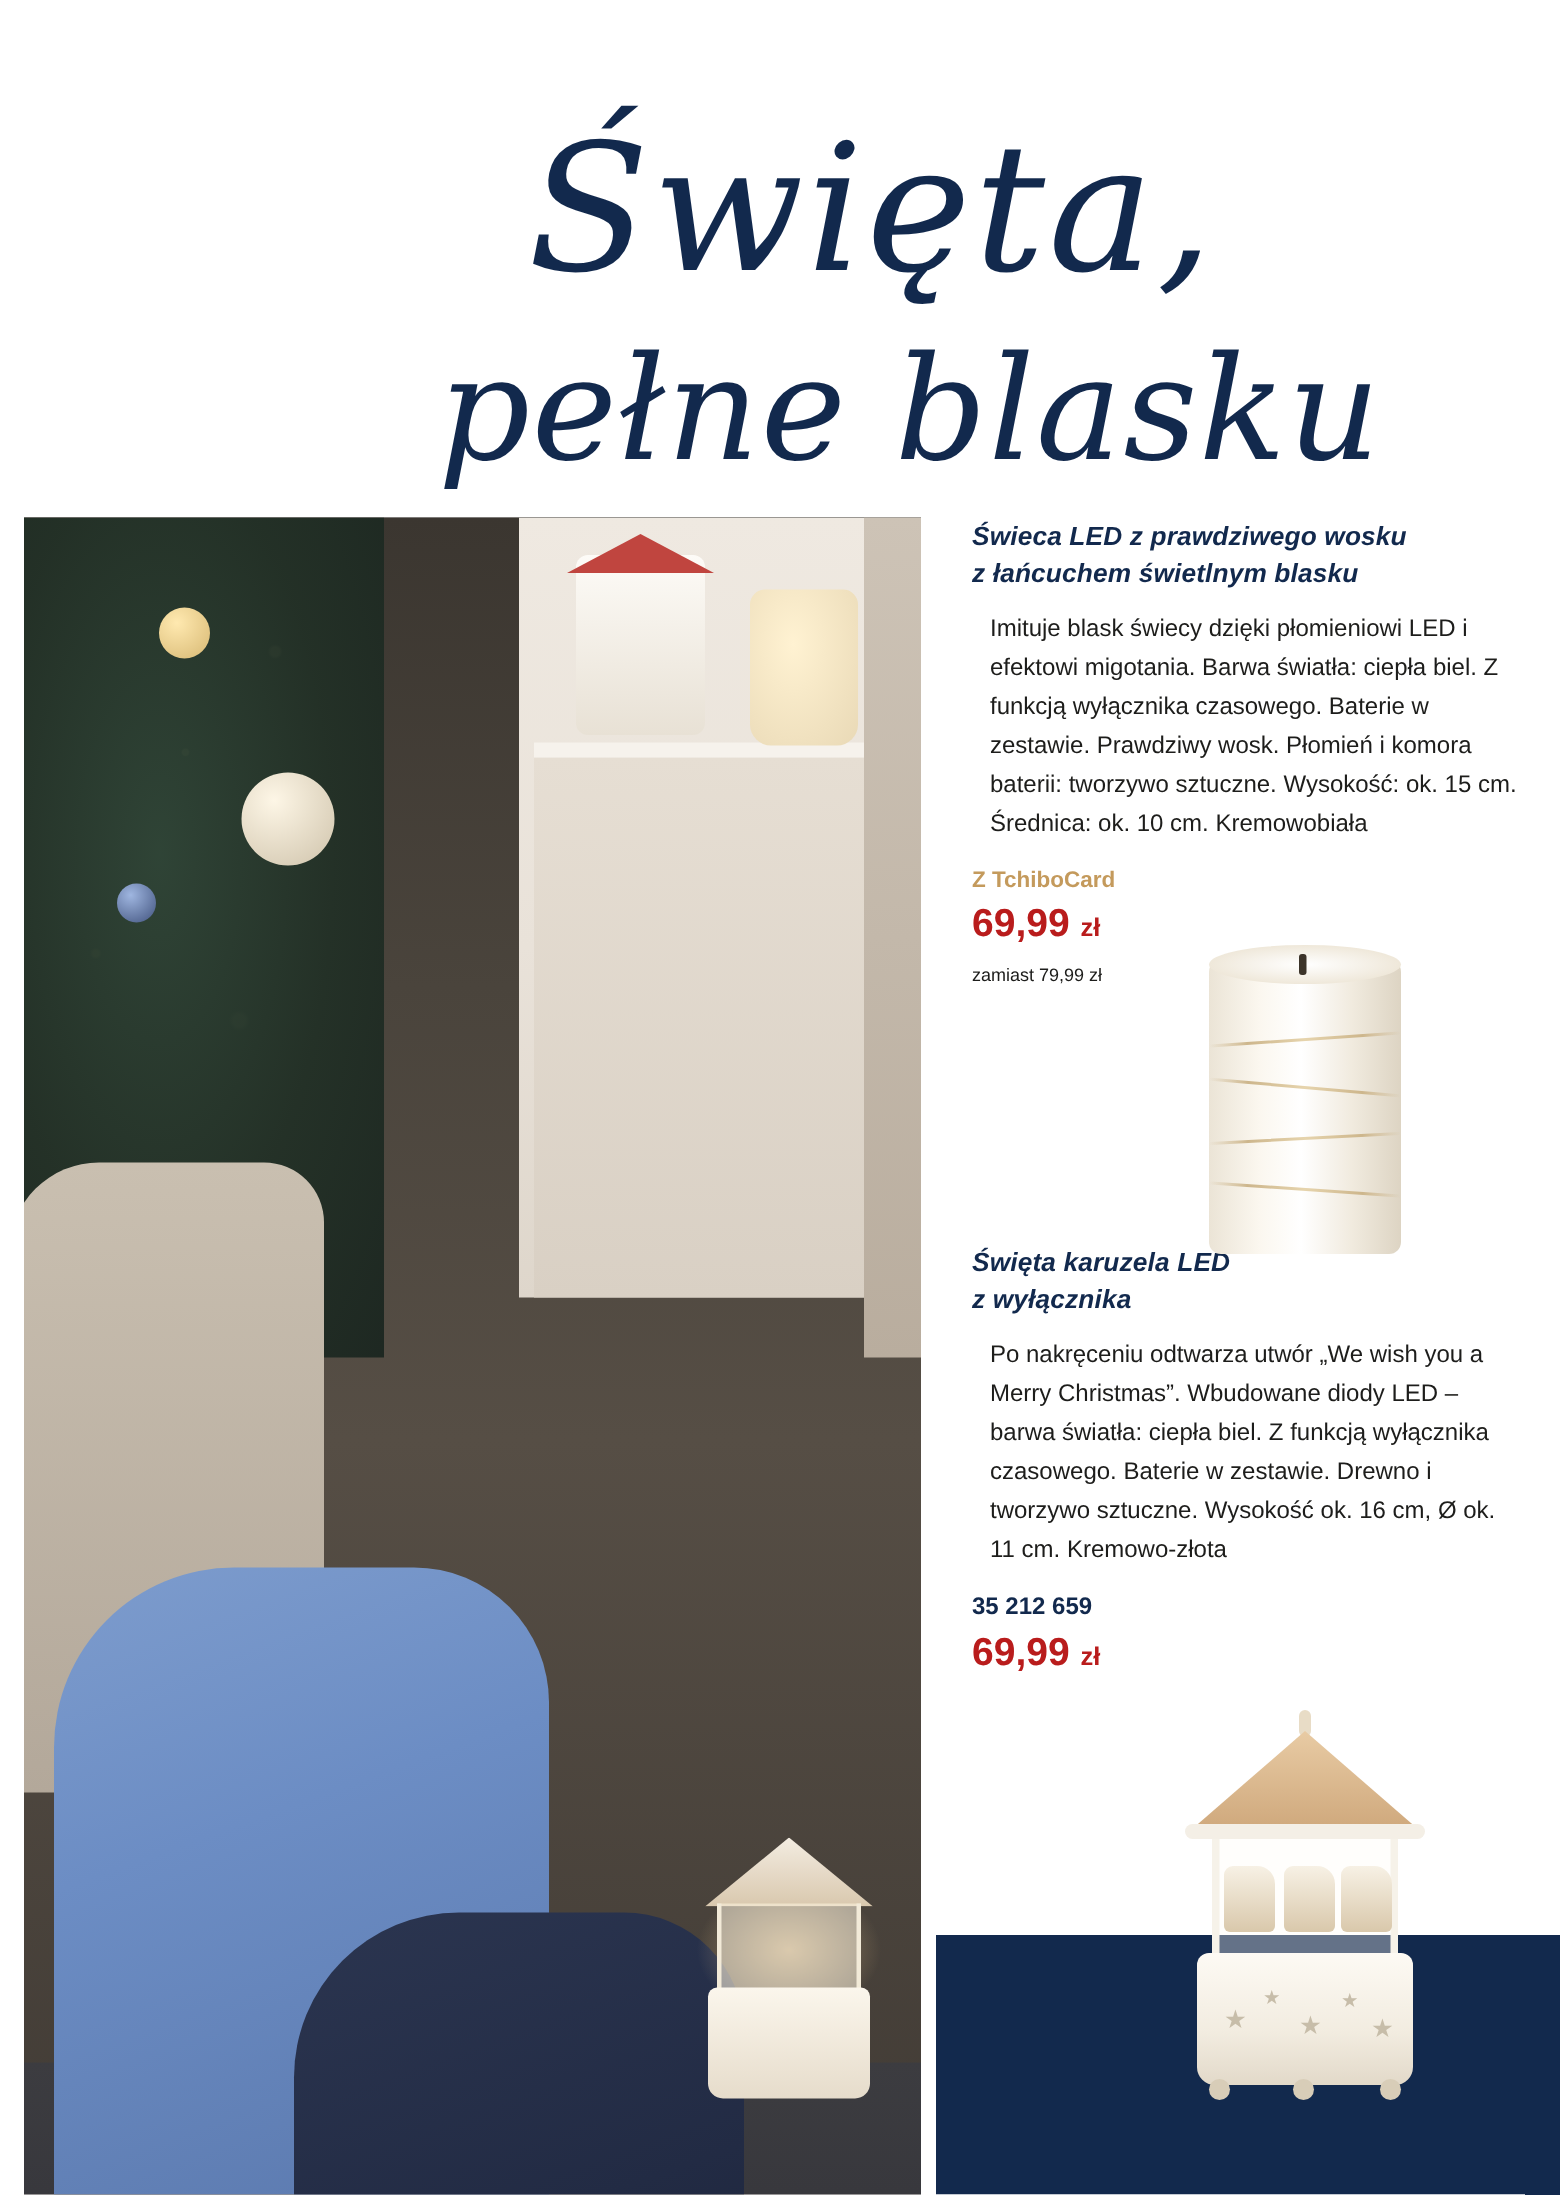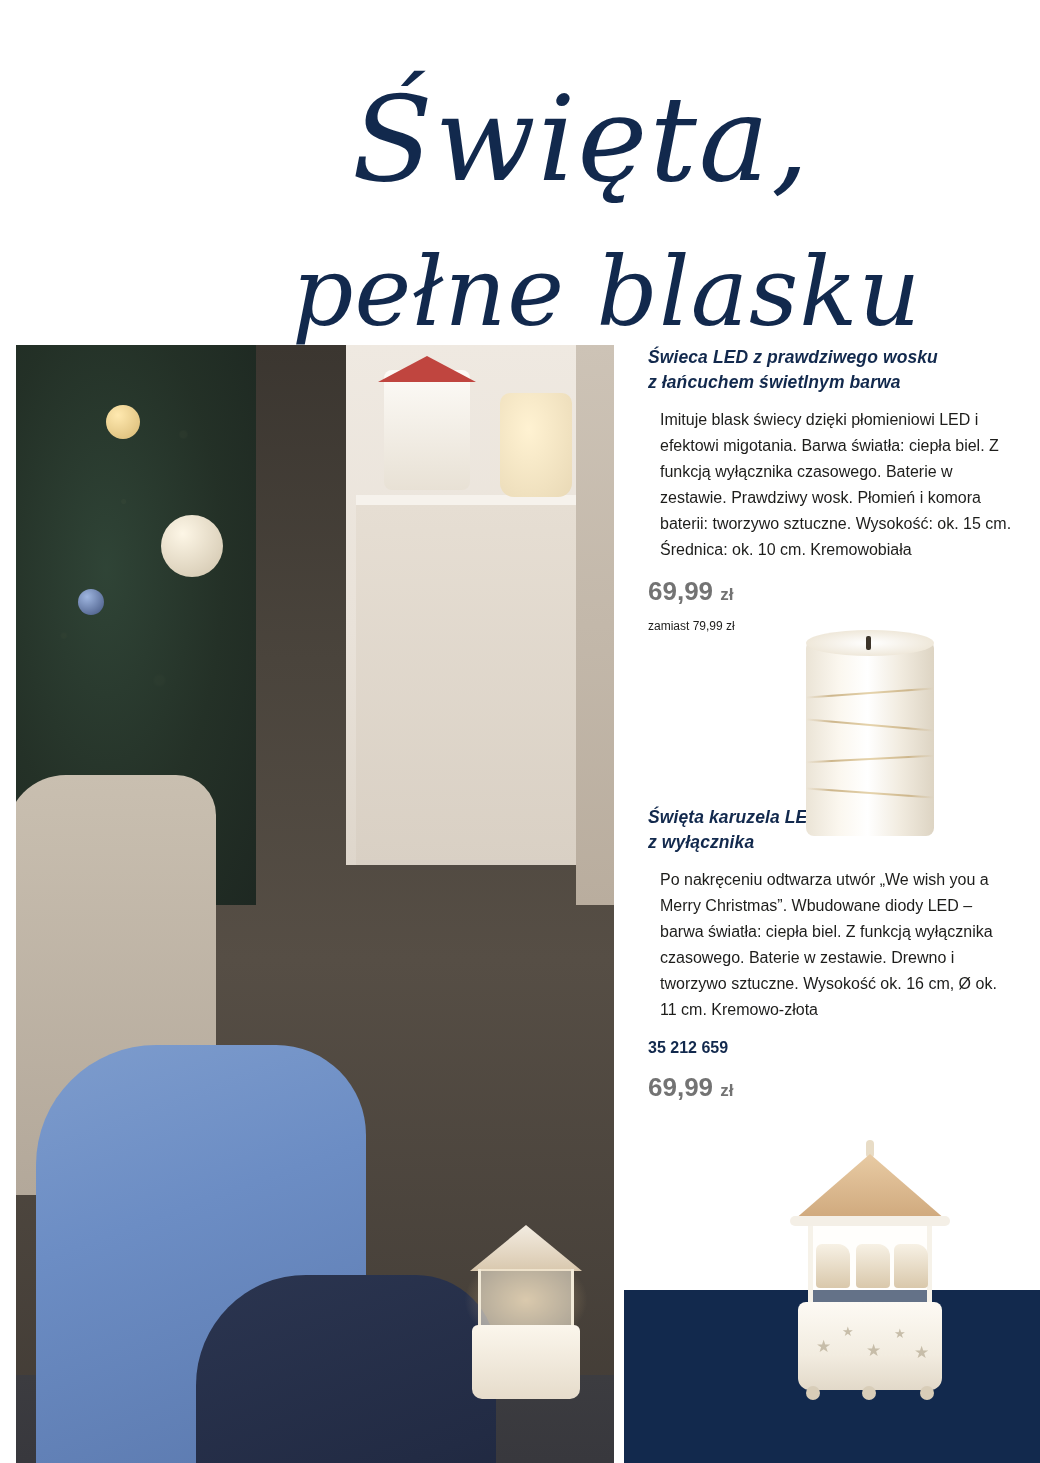--- a/index.html
+++ b/index.html
@@ -31,21 +31,21 @@
     white-space: nowrap;
   }
   .headline-line-1 {
     left: 352px;
     top: 30px;
     font-size: 118px;
     letter-spacing: 2px;
   }
   .headline-line-2 {
     left: 292px;
-    top: 196px;
+    top: 177px;
     font-size: 96px;
     letter-spacing: 1px;
     font-style: italic;
   }
 
   
   .photo {
     position: absolute;
     left: 16px;
     top: 345px;
@@ -203,22 +203,21 @@
     margin-top: 2px;
   }
   .card-note {
     color: #c49a5c;
     font-weight: bold;
     font-size: 15px;
     line-height: 24px;
     margin-top: 3px;
   }
   .price-row {
-    margin-top: 10px;
-    color: #737373;
+    color: #b91c1c;
     font-weight: bold;
     font-size: 26px;
     line-height: 32px;
   }
   .price-row .cur {
     font-size: 17px;
     font-weight: bold;
   }
   .price-old {
     color: #1d1d1b;
@@ -329,23 +328,24 @@
     <div class="pc-body"></div>
     <div class="pc-base"></div>
   </div>
 </div>
 
 <div class="right-col">
 
   <div class="product-block">
     <div class="product-title">
       <span>Świeca LED z prawdziwego wosku</span><br>
-      <span>z łańcuchem świetlnym barwa</span>
+      <span>z łańcuchem świetlnym blasku</span>
     </div>
     <p class="product-desc">Imituje blask świecy dzięki płomieniowi LED i efektowi migotania. Barwa światła: ciepła biel. Z funkcją wyłącznika czasowego. Baterie w zestawie. Prawdziwy wosk. Płomień i komora baterii: tworzywo sztuczne. Wysokość: ok. 15 cm. Średnica: ok. 10 cm. Kremowobiała</p>
+    <div class="card-note">Z TchiboCard</div>
     <div class="price-row">
       <span>69,99</span>
       <span class="cur">zł</span>
     </div>
     <div class="price-old">zamiast 79,99 zł</div>
   </div>
 
   <div class="product-block block-2">
     <div class="product-title">
       <span>Święta karuzela LED</span><br>

